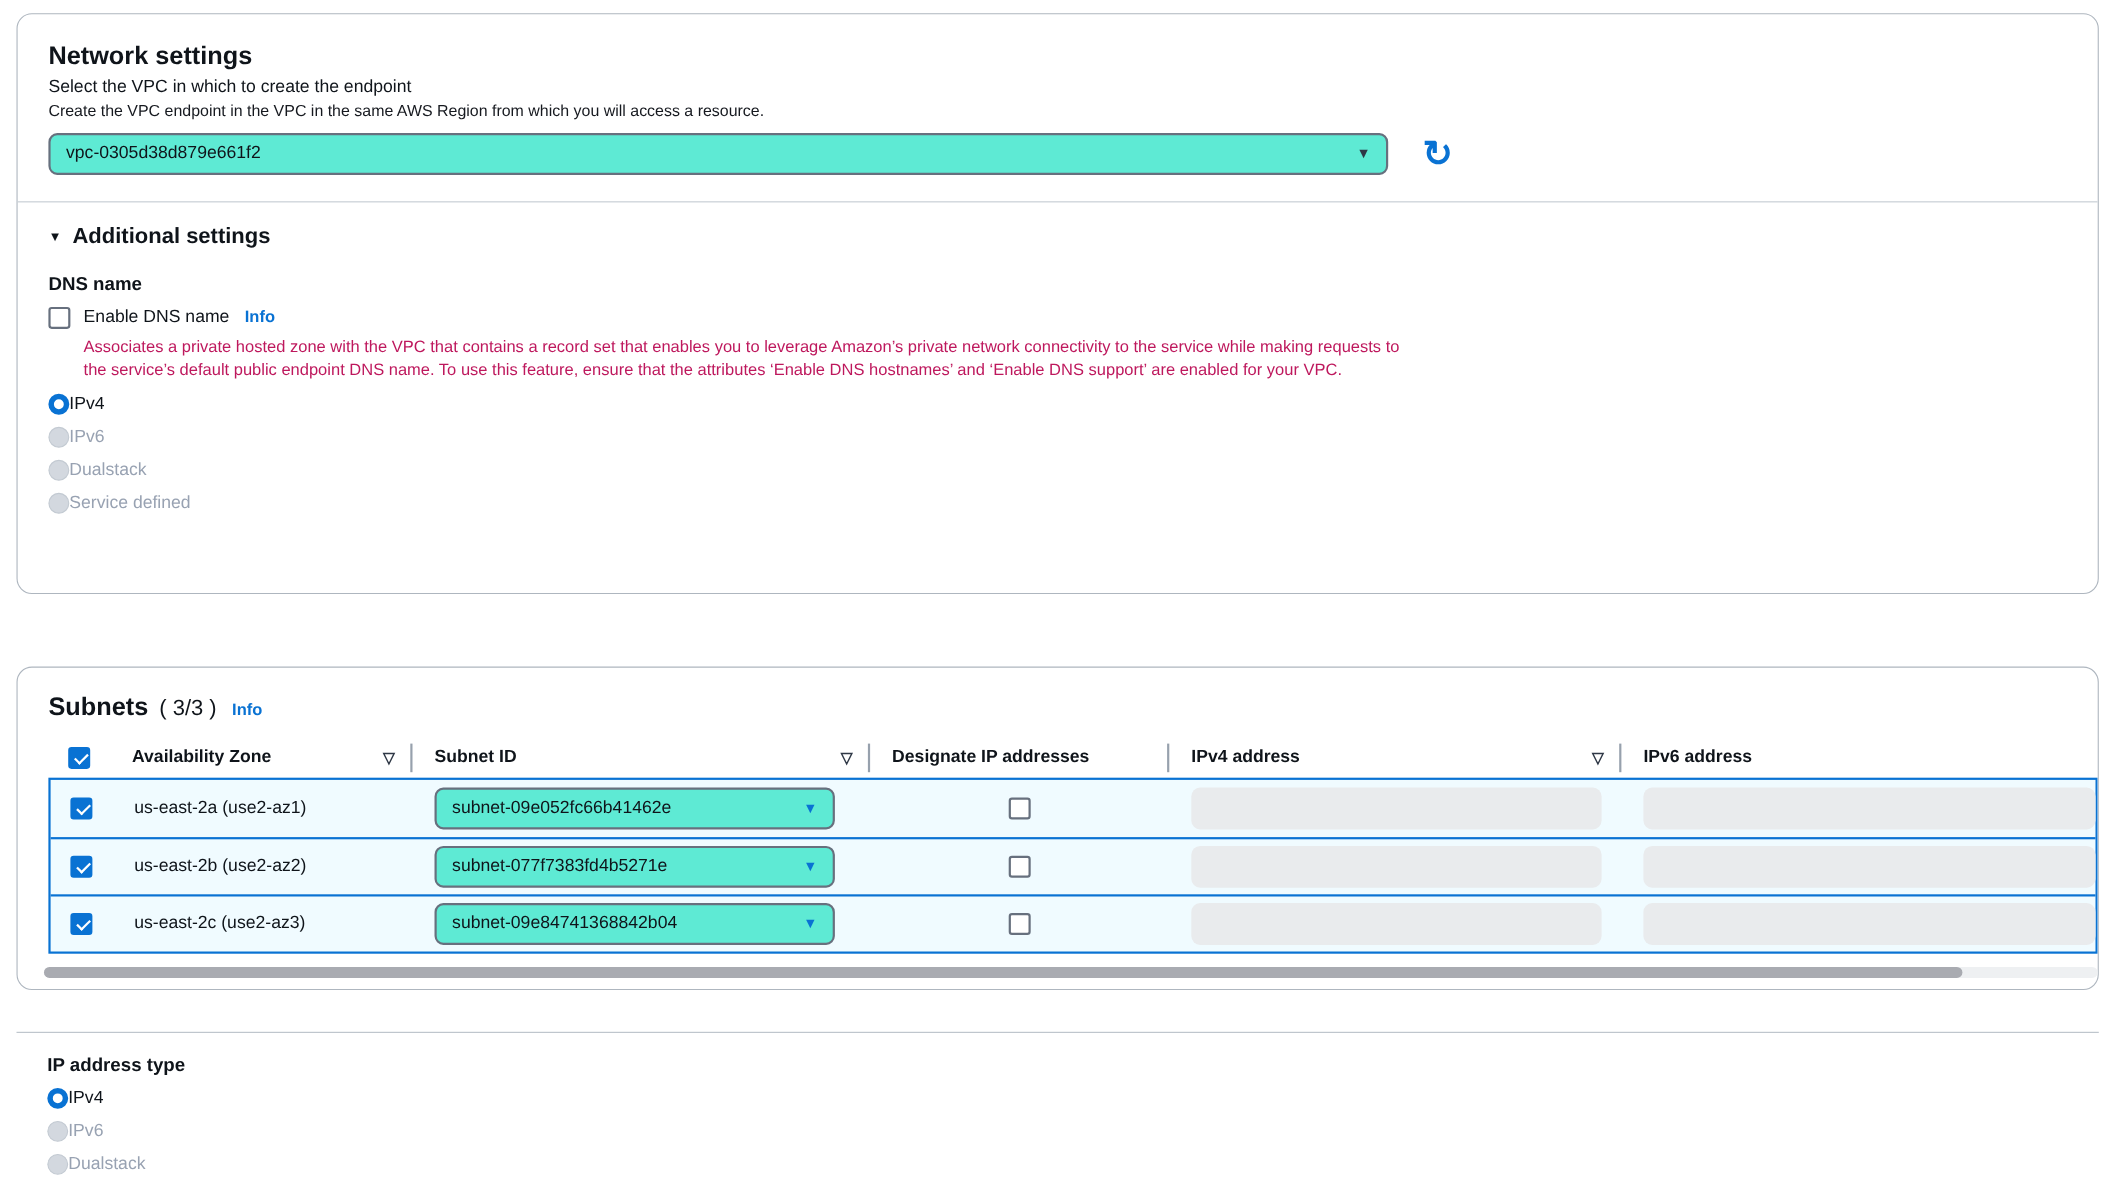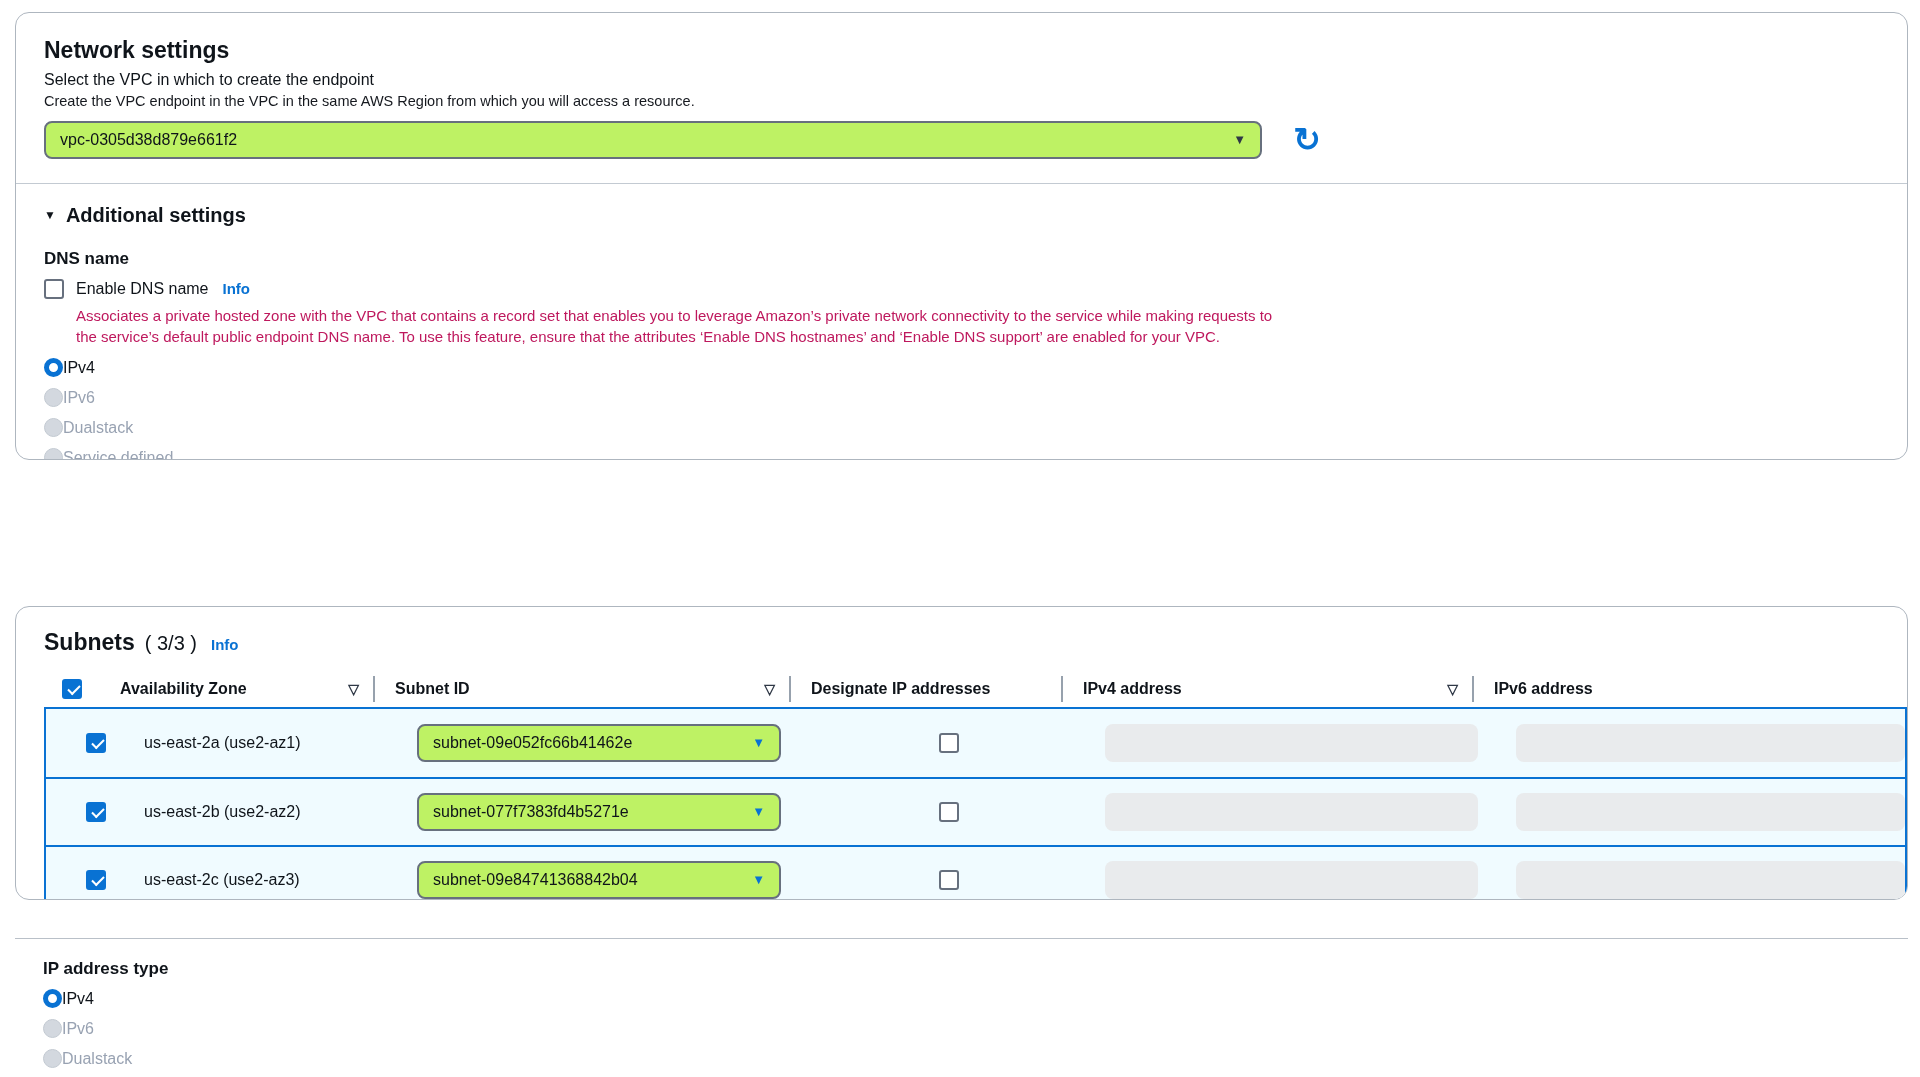--- a/index.html
+++ b/index.html
@@ -12,32 +12,32 @@
     overflow: hidden;
   }
   .card {
     position: absolute;
     left: 15px;
     width: 1893px;
     background: #fff;
     border: 1.5px solid #aeb6bf;
     border-radius: 14px;
   }
-  .card1 { top: 12px; height: 448px; padding: 24px 28px; overflow: hidden; }
+  .card1 { top: 12px; height: 528px; padding: 24px 28px; overflow: hidden; }
   .card2 { top: 606px; height: 294px; padding: 22px 28px 0 28px; overflow: hidden; }
 
   h1 { font-size: 23px; font-weight: 700; color: #0f141a; line-height: 1.2; }
   .subtitle { margin-top: 6px; font-size: 16px; }
   .field-label { font-size: 17px; font-weight: 700; }
   .vpc-label { margin-top: 24px; }
   .field-desc { margin-top: 4px; font-size: 14.5px; color: #16191f; }
 
   .select-row { margin-top: 10px; display: flex; align-items: center; gap: 24px; }
   .select {
-    height: 38px; border: 2px solid #67707e; border-radius: 8px; background: #bef264;
+    height: 38px; border: 2px solid #67707e; border-radius: 8px; background: #5eead4;
     display: flex; align-items: center; justify-content: space-between;
     padding: 0 14px; font-size: 16px; cursor: pointer;
   }
   .vpc-select { width: 1218px; }
   .caret { font-size: 13px; color: #2e3746; line-height: 1; }
   .caret.blue { color: #0972d3; }
   .refresh-btn { border: none; background: none; cursor: pointer; width: 42px; height: 42px;
     display: flex; align-items: center; justify-content: center; }
   .refresh-glyph { font-size: 33px; color: #0972d3; font-weight: 700; line-height: 1; }
 
@@ -81,21 +81,21 @@
     align-items: center;
   }
   .thead { margin-top: 14px; margin-right: -28px; height: 36px; }
   .th { display: flex; align-items: center; justify-content: space-between;
     height: 26px; padding: 0 14px 0 20px; font-size: 16px; font-weight: 700; }
   .th-check { justify-content: center; padding: 0; }
   .hdiv { border-left: 2px solid #97a1ad; gap: 36px; }
   .filter { font-size: 14px; color: #2f3846; cursor: pointer; line-height: 1; }
 
   .tbody { margin-right: -28px; border: 2px solid #0972d3; background: #f0fbff; }
-  .trow { height: 68px; padding-left: 22px; }
+  .trow { height: 52px; }
   .trow + .trow { border-top: 2px solid #0972d3; }
   .td { padding-left: 20px; font-size: 16px; }
   .td-check, .td-designate { padding: 0; display: flex; justify-content: center; }
   .subnet-select { width: 364px; }
   .disabled-input { height: 38px; background: #e9ebed; border-radius: 8px; }
   .ipv4-input { width: 373px; }
   .ipv6-input { width: 100%; }
 
   .scroll-track { margin: 12px -28px 0 -4px; height: 10px; background: #eef0f2;
     border-radius: 6px; position: relative; }

